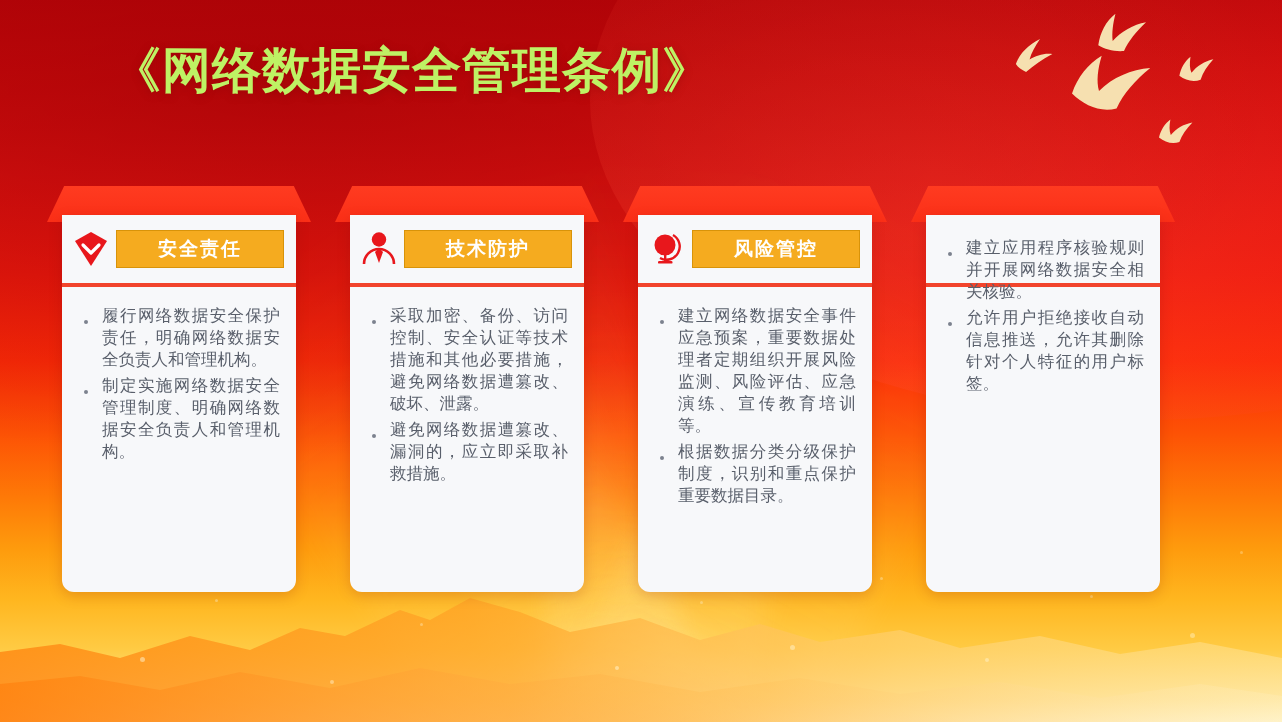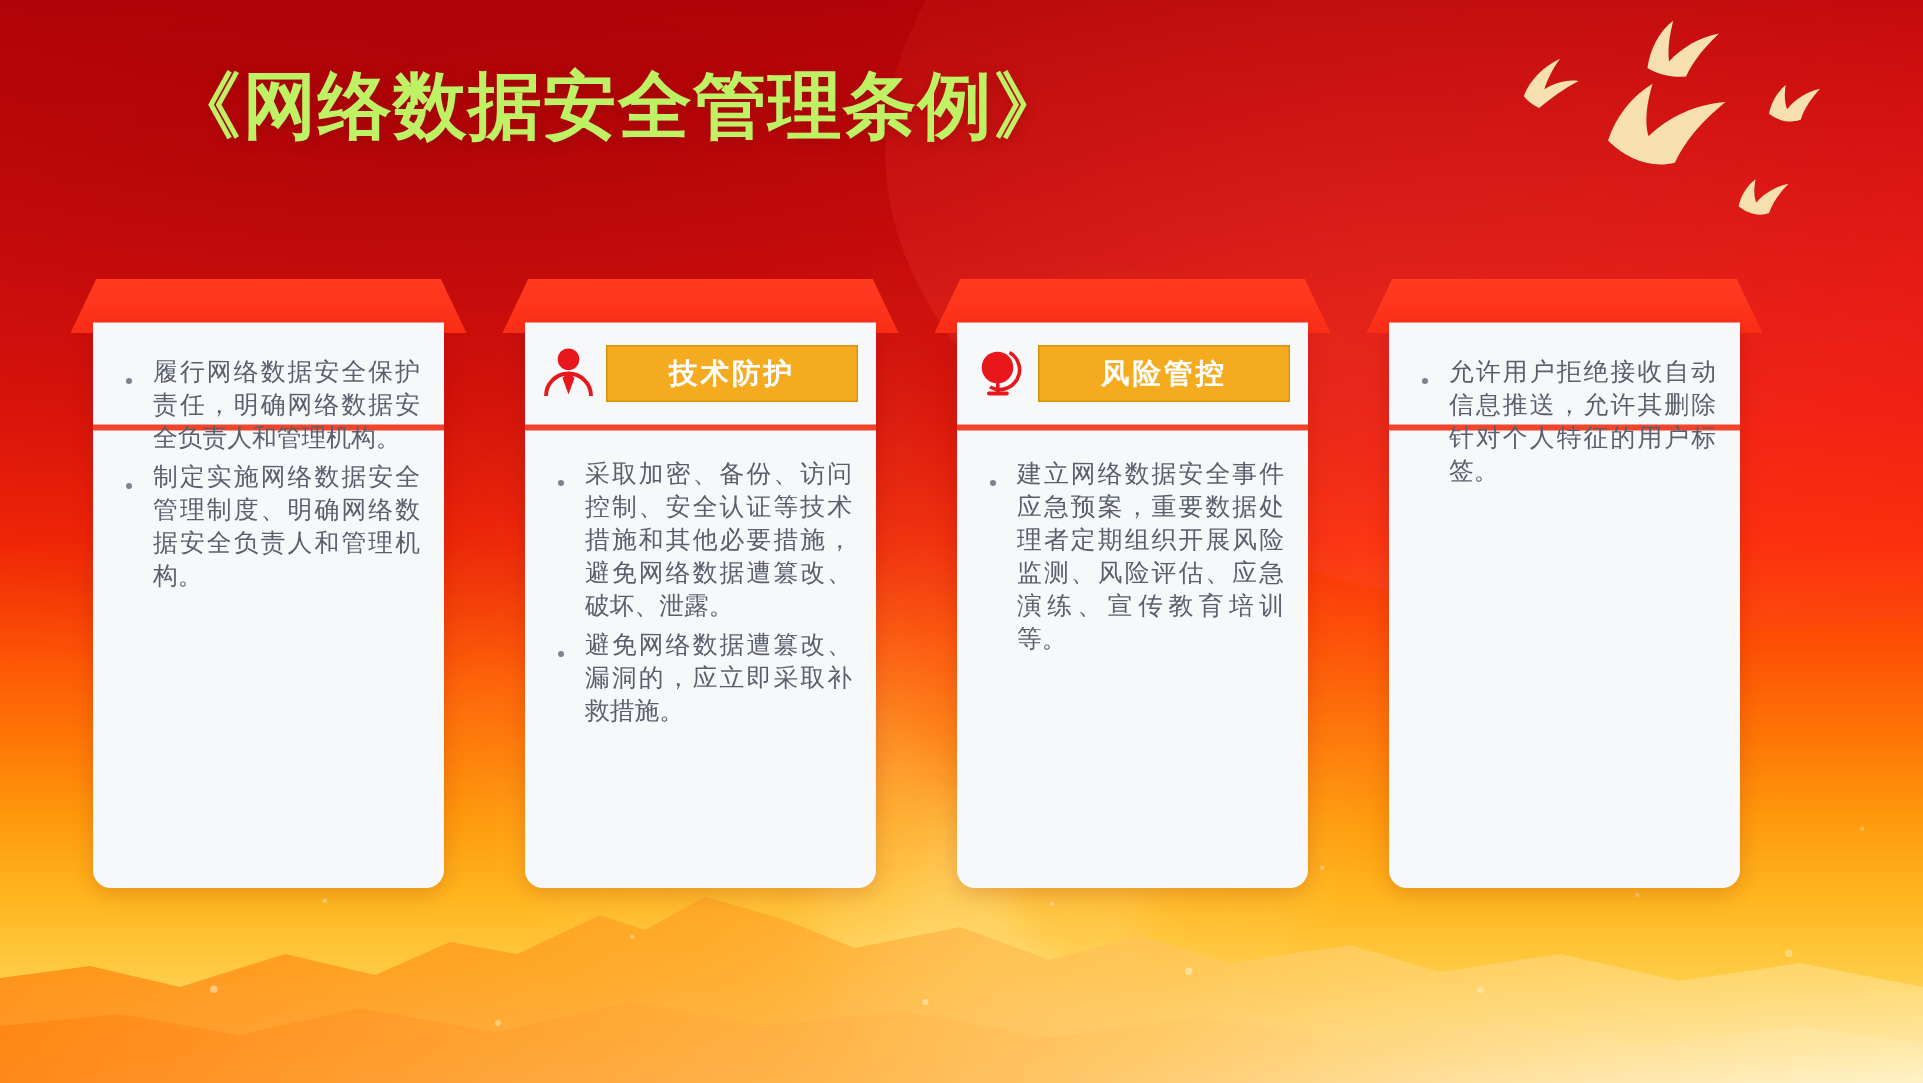--- a/index.html
+++ b/index.html
@@ -299,20 +299,29 @@
     </g>
   </svg>
 
   <div class="title">《网络数据安全管理条例》</div>
 
   <div class="cards">
 
     <div class="card">
       <div class="card-banner"></div>
       <div class="card-body">
+        <div class="card-head">
+          <span class="card-icon">
+            <svg width="38" height="38" viewBox="0 0 38 38">
+              <path d="M19 2 L35 11 L19 36 L3 11 Z" fill="#e8171c"></path>
+              <path d="M11 15 L19 23 L27 15" fill="none" stroke="#ffffff" stroke-width="3.2" stroke-linecap="round" stroke-linejoin="round"></path>
+            </svg>
+          </span>
+          <span class="card-badge">安全责任</span>
+        </div>
         <div class="card-divider"></div>
         <ul class="card-list">
           <li>履行网络数据安全保护责任，明确网络数据安全负责人和管理机构。</li>
           <li>制定实施网络数据安全管理制度、明确网络数据安全负责人和管理机构。</li>
         </ul>
       </div>
     </div>
 
     <div class="card">
       <div class="card-banner"></div>
@@ -345,28 +354,30 @@
               <path d="M25 5 A13 13 0 1 1 12 28" fill="none" stroke="#e8171c" stroke-width="2.4"></path>
               <rect x="16" y="25" width="2.4" height="7" fill="#e8171c"></rect>
               <rect x="10" y="31" width="14.5" height="2.6" rx="1.2" fill="#e8171c"></rect>
             </svg>
           </span>
           <span class="card-badge">风险管控</span>
         </div>
         <div class="card-divider"></div>
         <ul class="card-list">
           <li>建立网络数据安全事件应急预案，重要数据处理者定期组织开展风险监测、风险评估、应急演练、宣传教育培训等。</li>
+          <li>根据数据分类分级保护制度，识别和重点保护重要数据目录。</li>
         </ul>
       </div>
     </div>
 
     <div class="card">
       <div class="card-banner"></div>
       <div class="card-body">
         <div class="card-divider"></div>
         <ul class="card-list">
+          <li>建立应用程序核验规则并开展网络数据安全相关核验。</li>
           <li>允许用户拒绝接收自动信息推送，允许其删除针对个人特征的用户标签。</li>
         </ul>
       </div>
     </div>
 
   </div>
 </div>
 
 </body></html>

